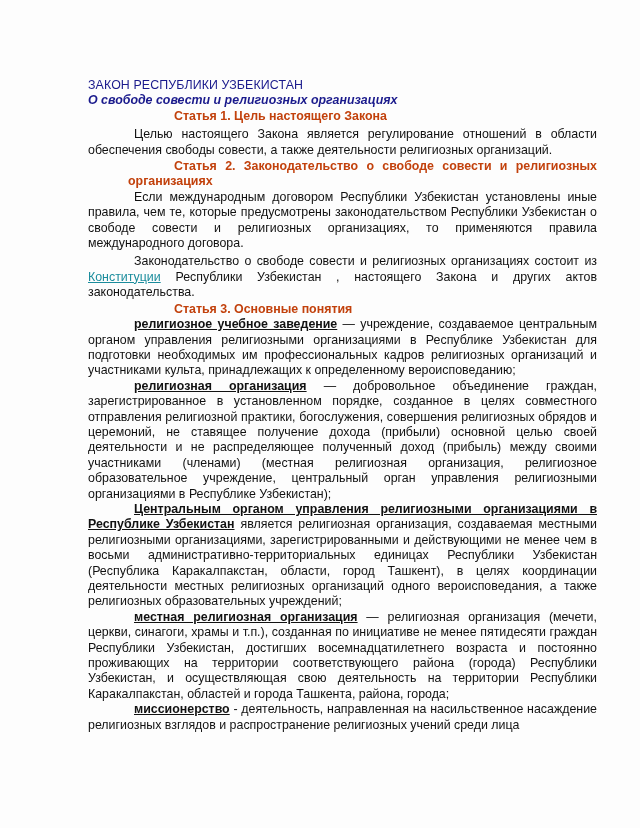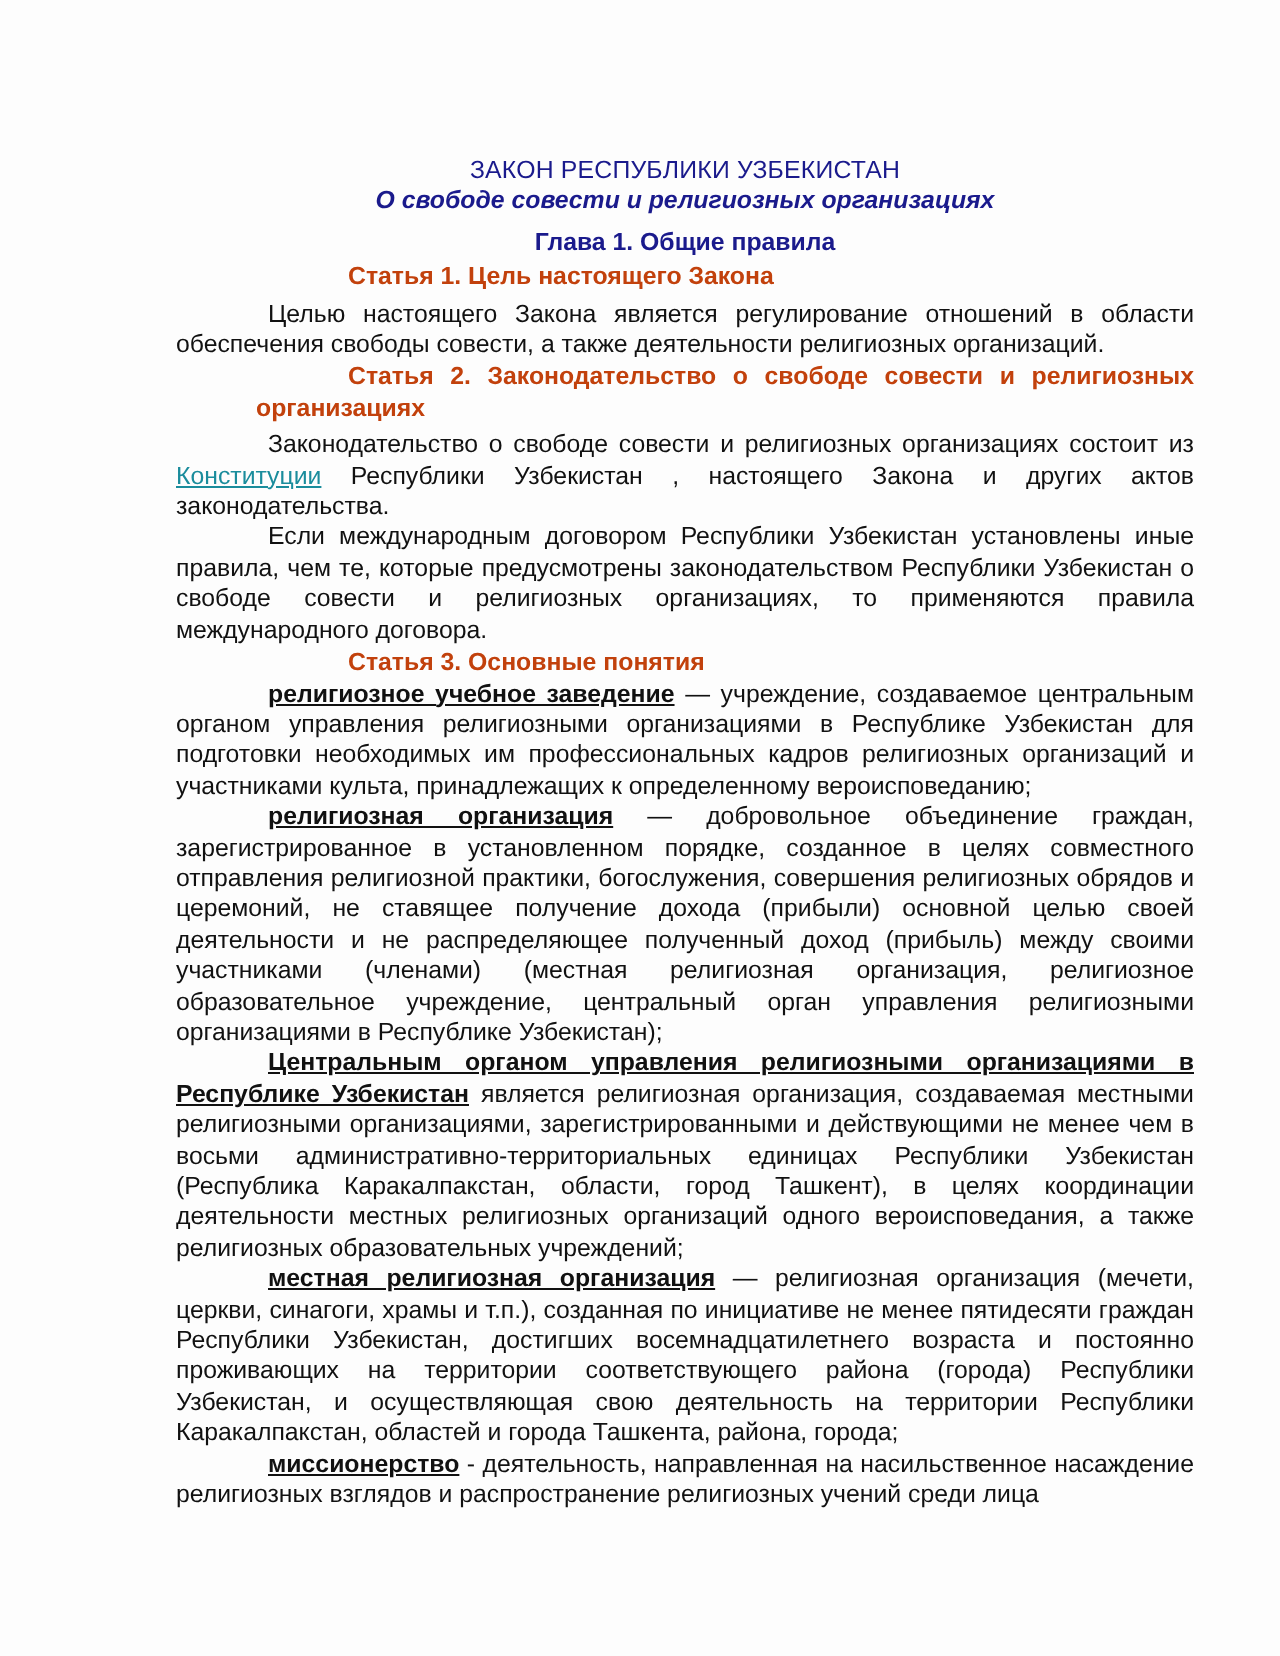--- a/index.html
+++ b/index.html
@@ -12,21 +12,21 @@
     position: relative;
   }
   .page {
     position: absolute;
     left: 88px; top: 78px;
     width: 509px;
     font-size: 12.4px;
     line-height: 15.4px;
   }
   .navy { color: #1a1a8c; }
-  .center { text-align: center; }
+  .center { text-align: left; }
   .title-1 { font-weight: normal; letter-spacing: 0.1px; }
   .title-2 { font-weight: bold; font-style: italic; }
   .meta-block { margin-top: 6px; }
   .chapter { font-weight: bold; text-align: center; margin-top: 5px; margin-bottom: 2px; }
   .article {
     font-weight: bold;
     color: #c2410c;
     text-indent: 46px;
     text-align: justify;
     text-align-last: left;
@@ -48,28 +48,27 @@
 </style>
 </head>
 <body>
 
 <div class="page">
 
   <div class="center navy title-1">ЗАКОН РЕСПУБЛИКИ УЗБЕКИСТАН</div>
   <div class="center navy title-2">О свободе совести и религиозных организациях</div>
 
 
-  <div class="chapter navy">Глава 1. Общие правила</div>
 
   <div class="article tight">Статья 1. Цель настоящего Закона</div>
   <p class="para para-gap">Целью настоящего Закона является регулирование отношений в области обеспечения свободы совести, а также деятельности религиозных организаций.</p>
 
   <div class="article">Статья 2. Законодательство о свободе совести и религиозных организациях</div>
+  <p class="para">Если международным договором Республики Узбекистан установлены иные правила, чем те, которые предусмотрены законодательством Республики Узбекистан о свободе совести и религиозных организациях, то применяются правила международного договора.</p>
   <p class="para para-gap"><span>Законодательство о свободе совести и религиозных организациях состоит из </span><a class="link" href="#">Конституции</a><span> Республики Узбекистан , настоящего Закона и других актов законодательства.</span></p>
-  <p class="para">Если международным договором Республики Узбекистан установлены иные правила, чем те, которые предусмотрены законодательством Республики Узбекистан о свободе совести и религиозных организациях, то применяются правила международного договора.</p>
 
   <div class="article">Статья 3. Основные понятия</div>
 
   <p class="para"><span class="term">религиозное учебное заведение</span><span> — учреждение, создаваемое центральным органом управления религиозными организациями в Республике Узбекистан для подготовки необходимых им профессиональных кадров религиозных организаций и участниками культа, принадлежащих к определенному вероисповеданию;</span></p>
 
   <p class="para"><span class="term">религиозная организация</span><span> — добровольное объединение граждан, зарегистрированное в установленном порядке, созданное в целях совместного отправления религиозной практики, богослужения, совершения религиозных обрядов и церемоний, не ставящее получение дохода (прибыли) основной целью своей деятельности и не распределяющее полученный доход (прибыль) между своими участниками (членами) (местная религиозная организация, религиозное образовательное учреждение, центральный орган управления религиозными организациями в Республике Узбекистан);</span></p>
 
   <p class="para"><span class="term">Центральным органом управления религиозными организациями в Республике Узбекистан</span><span> является религиозная организация, создаваемая местными религиозными организациями, зарегистрированными и действующими не менее чем в восьми административно-территориальных единицах Республики Узбекистан (Республика Каракалпакстан, области, город Ташкент), в целях координации деятельности местных религиозных организаций одного вероисповедания, а также религиозных образовательных учреждений;</span></p>
 
   <p class="para"><span class="term">местная религиозная организация</span><span> — религиозная организация (мечети, церкви, синагоги, храмы и т.п.), созданная по инициативе не менее пятидесяти граждан Республики Узбекистан, достигших восемнадцатилетнего возраста и постоянно проживающих на территории соответствующего района (города) Республики Узбекистан, и осуществляющая свою деятельность на территории Республики Каракалпакстан, областей и города Ташкента, района, города;</span></p>

